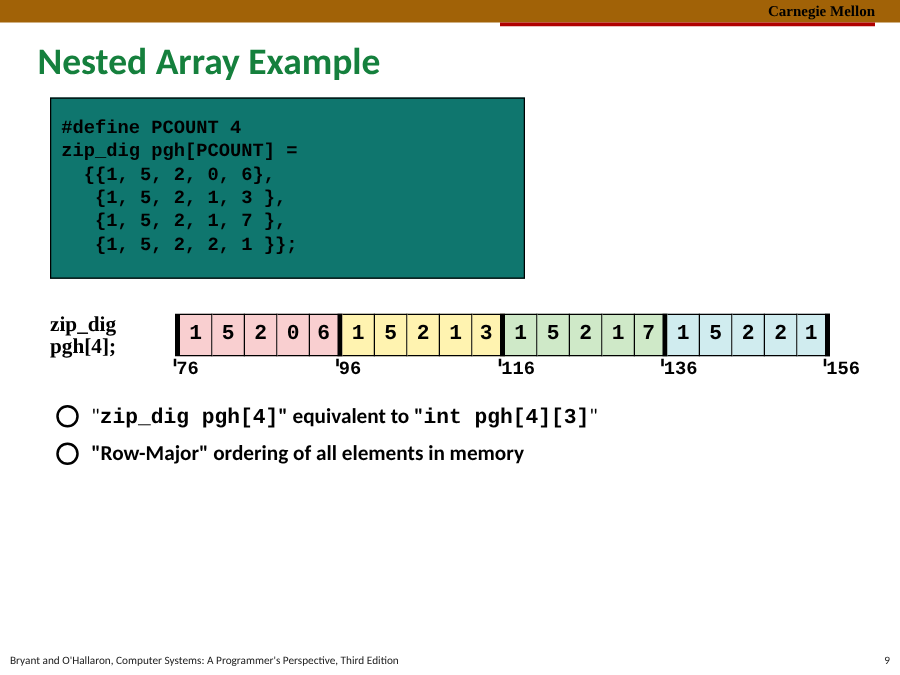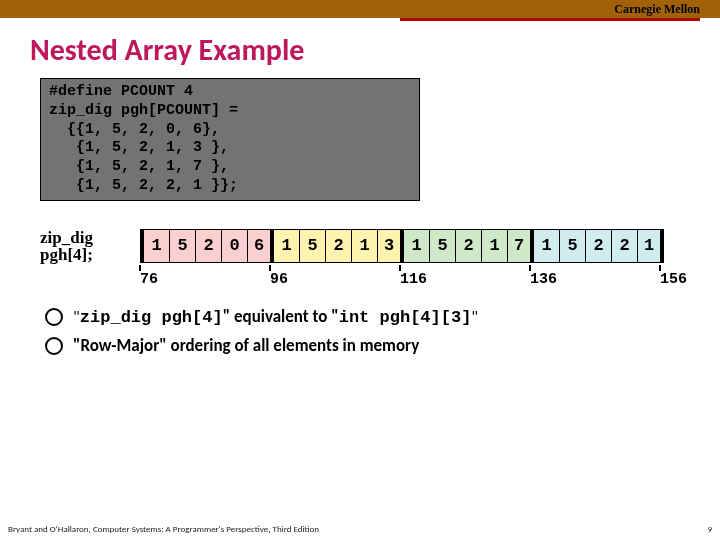--- a/index.html
+++ b/index.html
@@ -12,47 +12,47 @@
     height: 18px; background: #a16207; display: flex; align-items: center; justify-content: flex-end;
     padding-right: 20px;
   }
   .cm-logo {
     font-family: "Times New Roman", serif; font-weight: bold; font-size: 12px; color: #000;
   }
   .cm-underline {
     height: 3px; background: #b00000; margin: 0 20px 0 400px;
   }
   .title {
-    font-size: 30px; font-weight: bold; color: #be185d;
+    font-size: 30px; font-weight: bold; color: #15803d;
     padding: 10px 0 10px 30px;
   }
   .code-box {
-    border: 1.5px solid #000; background: #737373;
+    border: 1.5px solid #000; background: #0f766e;
     margin: 0 0 0 40px; width: 380px;
     font-family: "Courier New", monospace; font-size: 15px; font-weight: bold;
-    white-space: pre; padding: 4px 8px; line-height: 1.25;
+    white-space: pre; padding: 15px 8px; line-height: 1.25;
   }
   .array-block { margin: 28px 0 0 40px; display: flex; align-items: center; }
   .array-label {
     font-family: Liberation Serif, serif; font-weight: bold; font-size: 17px;
     width: 100px; line-height: 1.0;
   }
   .cells { display: flex; border-left: 4px solid #000; }
   .cell {
     width: 26px; height: 34px; display: flex; align-items: center; justify-content: center;
     font-family: "Courier New", monospace; font-weight: bold; font-size: 17px; color: #000;
     border-top: 1px solid #000; border-bottom: 1px solid #000; border-right: 1px solid #000;
   }
   .cell.red   { background: #f9cfd0; }
   .cell.yel   { background: #fff3b0; }
   .cell.grn   { background: #cfe9c8; }
   .cell.cyn   { background: #d0ecef; }
   .cell.edge  { border-right: 4px solid #000; }
   .ticks { display: flex; margin-left: 140px; margin-top: 2px; }
-  .tick-wrap { display:flex; flex-direction:column; align-items:flex-start; }
+  .tick-wrap { display:flex; flex-direction:row; align-items:flex-start; }
   .tick-stem { width: 2px; height: 6px; background:#000; margin-left:-1px; }
   .tick { font-family: "Courier New", monospace; font-weight: bold; font-size: 15px; }
   .bullets { margin: 18px 30px 0 45px; font-size: 17px; }
   .b1 { display: flex; margin-bottom: 6px; }
   .b1-marker { width: 18px; height: 18px; border: 2px solid #000; border-radius: 50%; margin-right: 10px; flex-shrink:0; margin-top:2px;}
   .b1-text { line-height:1.35; }
   .code { font-family: "Courier New", monospace; font-weight: bold; }
   .sub { list-style:none; padding-left: 50px; margin: 4px 0 12px 0; }
   .sub li { position:relative; padding-left: 18px; font-size: 16px; margin-bottom: 3px;}
   .sub li::before { content:"■"; position:absolute; left:0; top:0; font-size: 11px; line-height:20px;}

